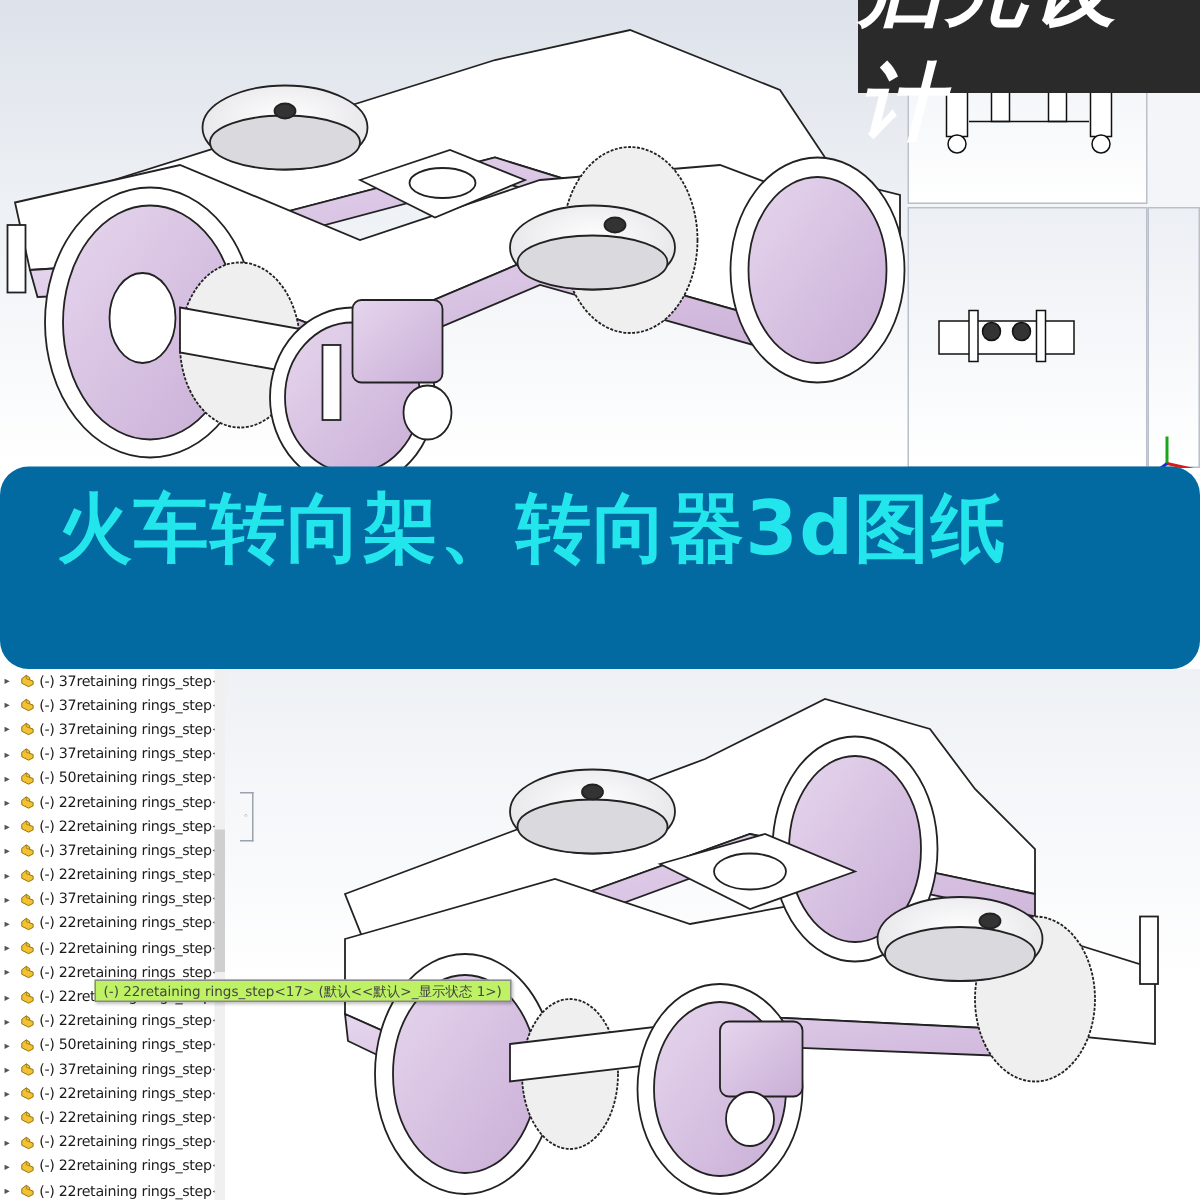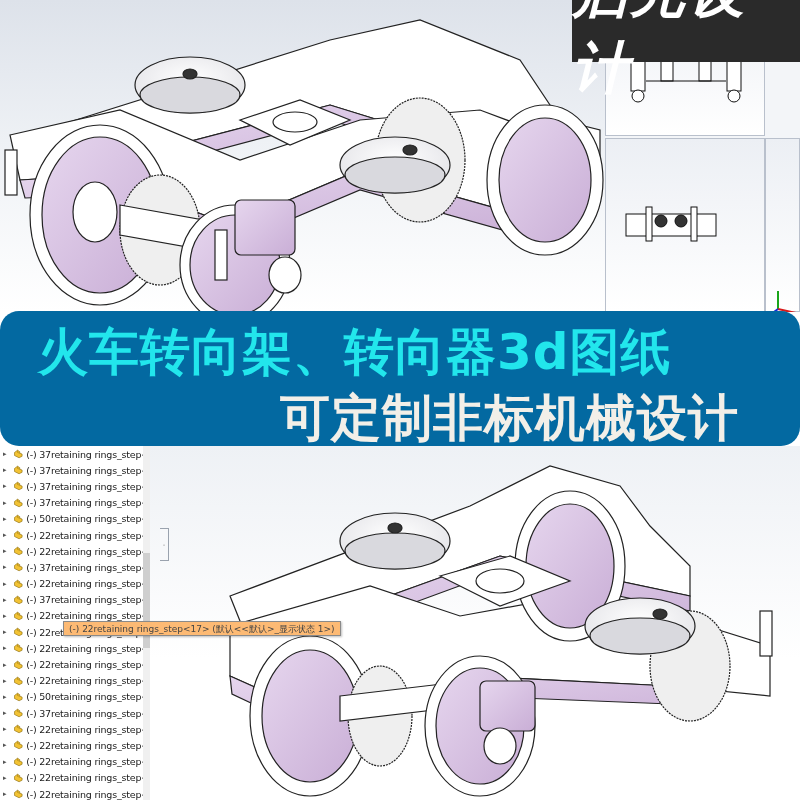--- a/index.html
+++ b/index.html
@@ -77,22 +77,22 @@
     position: absolute; left: 143px; top: 107px; width: 7px; height: 95px; background: #cfcfcf;
   }
   .collapse-tab {
     position: absolute; left: 160px; top: 82px; width: 9px; height: 33px;
     border: 1px solid #9aa2ae; border-left: none; background: #f7f8fa;
     font-size: 6px; color: #666; display: flex; align-items: center; justify-content: center;
   }
   .viewport { position: absolute; left: 170px; top: 0; width: 630px; height: 354px; }
 
   .tooltip {
-    position: absolute; left: 63px; top: 621px; height: 15px;
-    background: #fdba74; border: 1px solid #8a8a8a;
+    position: absolute; left: 63px; top: 653px; height: 15px;
+    background: #bef264; border: 1px solid #8a8a8a;
     font-size: 9px; color: #444; padding: 1px 5px; white-space: nowrap;
     box-shadow: 1px 1px 2px rgba(0,0,0,0.25);
   }
 
   svg { display: block; }
 </style>
 </head>
 <body>
 
 <div class="top-view">
@@ -185,21 +185,20 @@
     </div>
   </div>
 
   <div class="brand">
     <span>启元设计</span>
   </div>
 </div>
 
 <div class="banner">
   <div class="banner-line1">火车转向架、转向器3d图纸</div>
-  <div class="banner-line2">可定制非标机械设计</div>
 </div>
 
 <div class="bottom">
   <div class="tree" id="tree">
       <div class="tree-row">
         <span class="arrow">▸</span>
         <svg class="part-icon" viewBox="0 0 14 12">
           <path d="M2 4 L6 1 L9 3 L9 5 L12 6 L12 9 L8 11 L4 9 L2 8 Z" fill="#f2c233" stroke="#8a6a0a" stroke-width="0.8"></path>
           <path d="M6 1 L6 4 L9 5" fill="none" stroke="#8a6a0a" stroke-width="0.6"></path>
         </svg>

